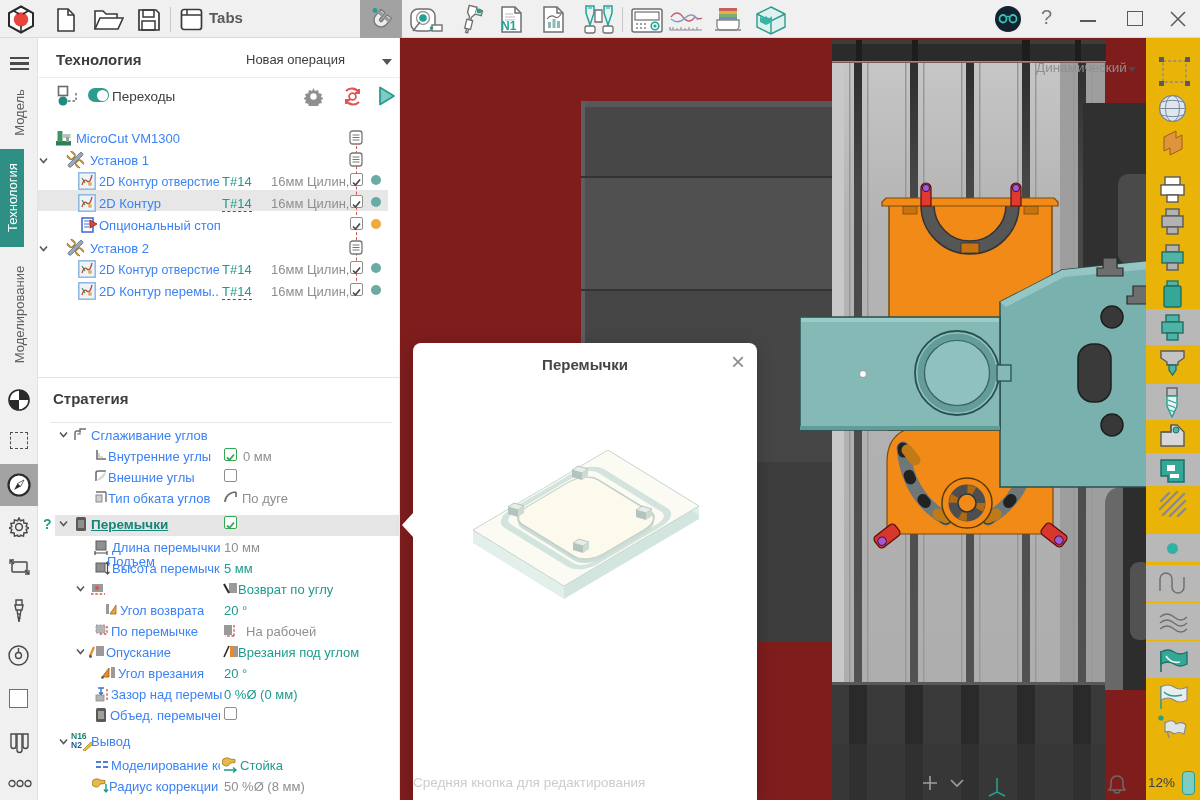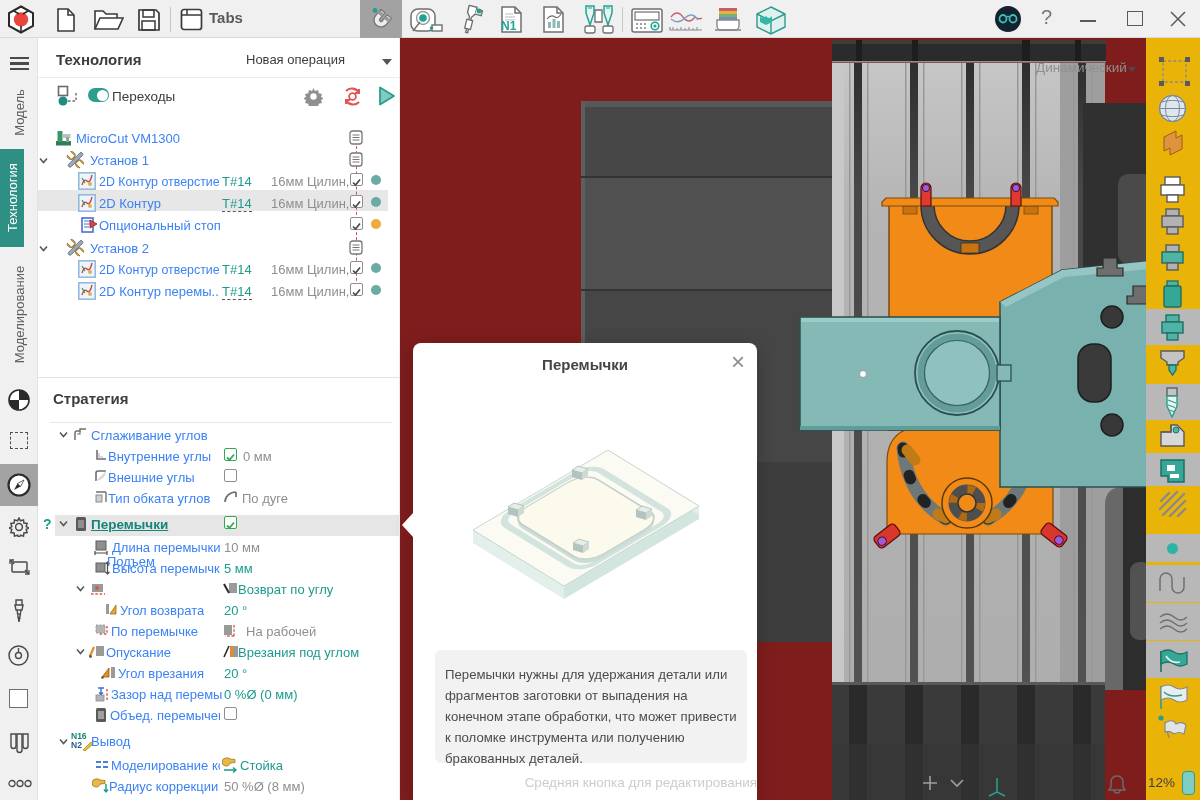--- a/index.html
+++ b/index.html
@@ -795,15 +795,14 @@
           <polygon points="105,167 111,163 111,170 105,174" fill="#ccdbd4"></polygon>
           <polygon points="223,167 229,163 239,166 233,170" fill="#e6eee9" stroke="#9fb3ac" stroke-width="0.7"></polygon>
           <polygon points="223,167 233,170 233,177 223,174" fill="#b2c4bd"></polygon>
           <polygon points="233,170 239,166 239,173 233,177" fill="#ccdbd4"></polygon>
           <polygon points="160,200 166,196 176,199 170,203" fill="#e6eee9" stroke="#9fb3ac" stroke-width="0.7"></polygon>
           <polygon points="160,200 170,203 170,210 160,207" fill="#b2c4bd"></polygon>
           <polygon points="170,203 176,199 176,206 170,210" fill="#ccdbd4"></polygon>
         </g>
         </g>
   </svg>
-  <div class="ab" style="left:22px;top:307px;width:312px;height:113px;background:#f2f2f2;border-radius:6px;padding:14px 10px 0;font-size:13.2px;line-height:21px;color:#4c4c4c;white-space:nowrap">Перемычки нужны для удержания детали или<br>фрагментов заготовки от выпадения на<br>конечном этапе обработки, что может привести<br>к поломке инструмента или получению<br>бракованных деталей.</div>
-  <div class="ab" style="left:0;top:432px;width:344px;text-align:right;font-size:13.5px;color:#ccc">Средняя кнопка для редактирования</div>
+  <div class="ab" style="left:0;top:432px;width:344px;text-align:left;font-size:13.5px;color:#ccc">Средняя кнопка для редактирования</div>
 </div>
 
 </body></html>

